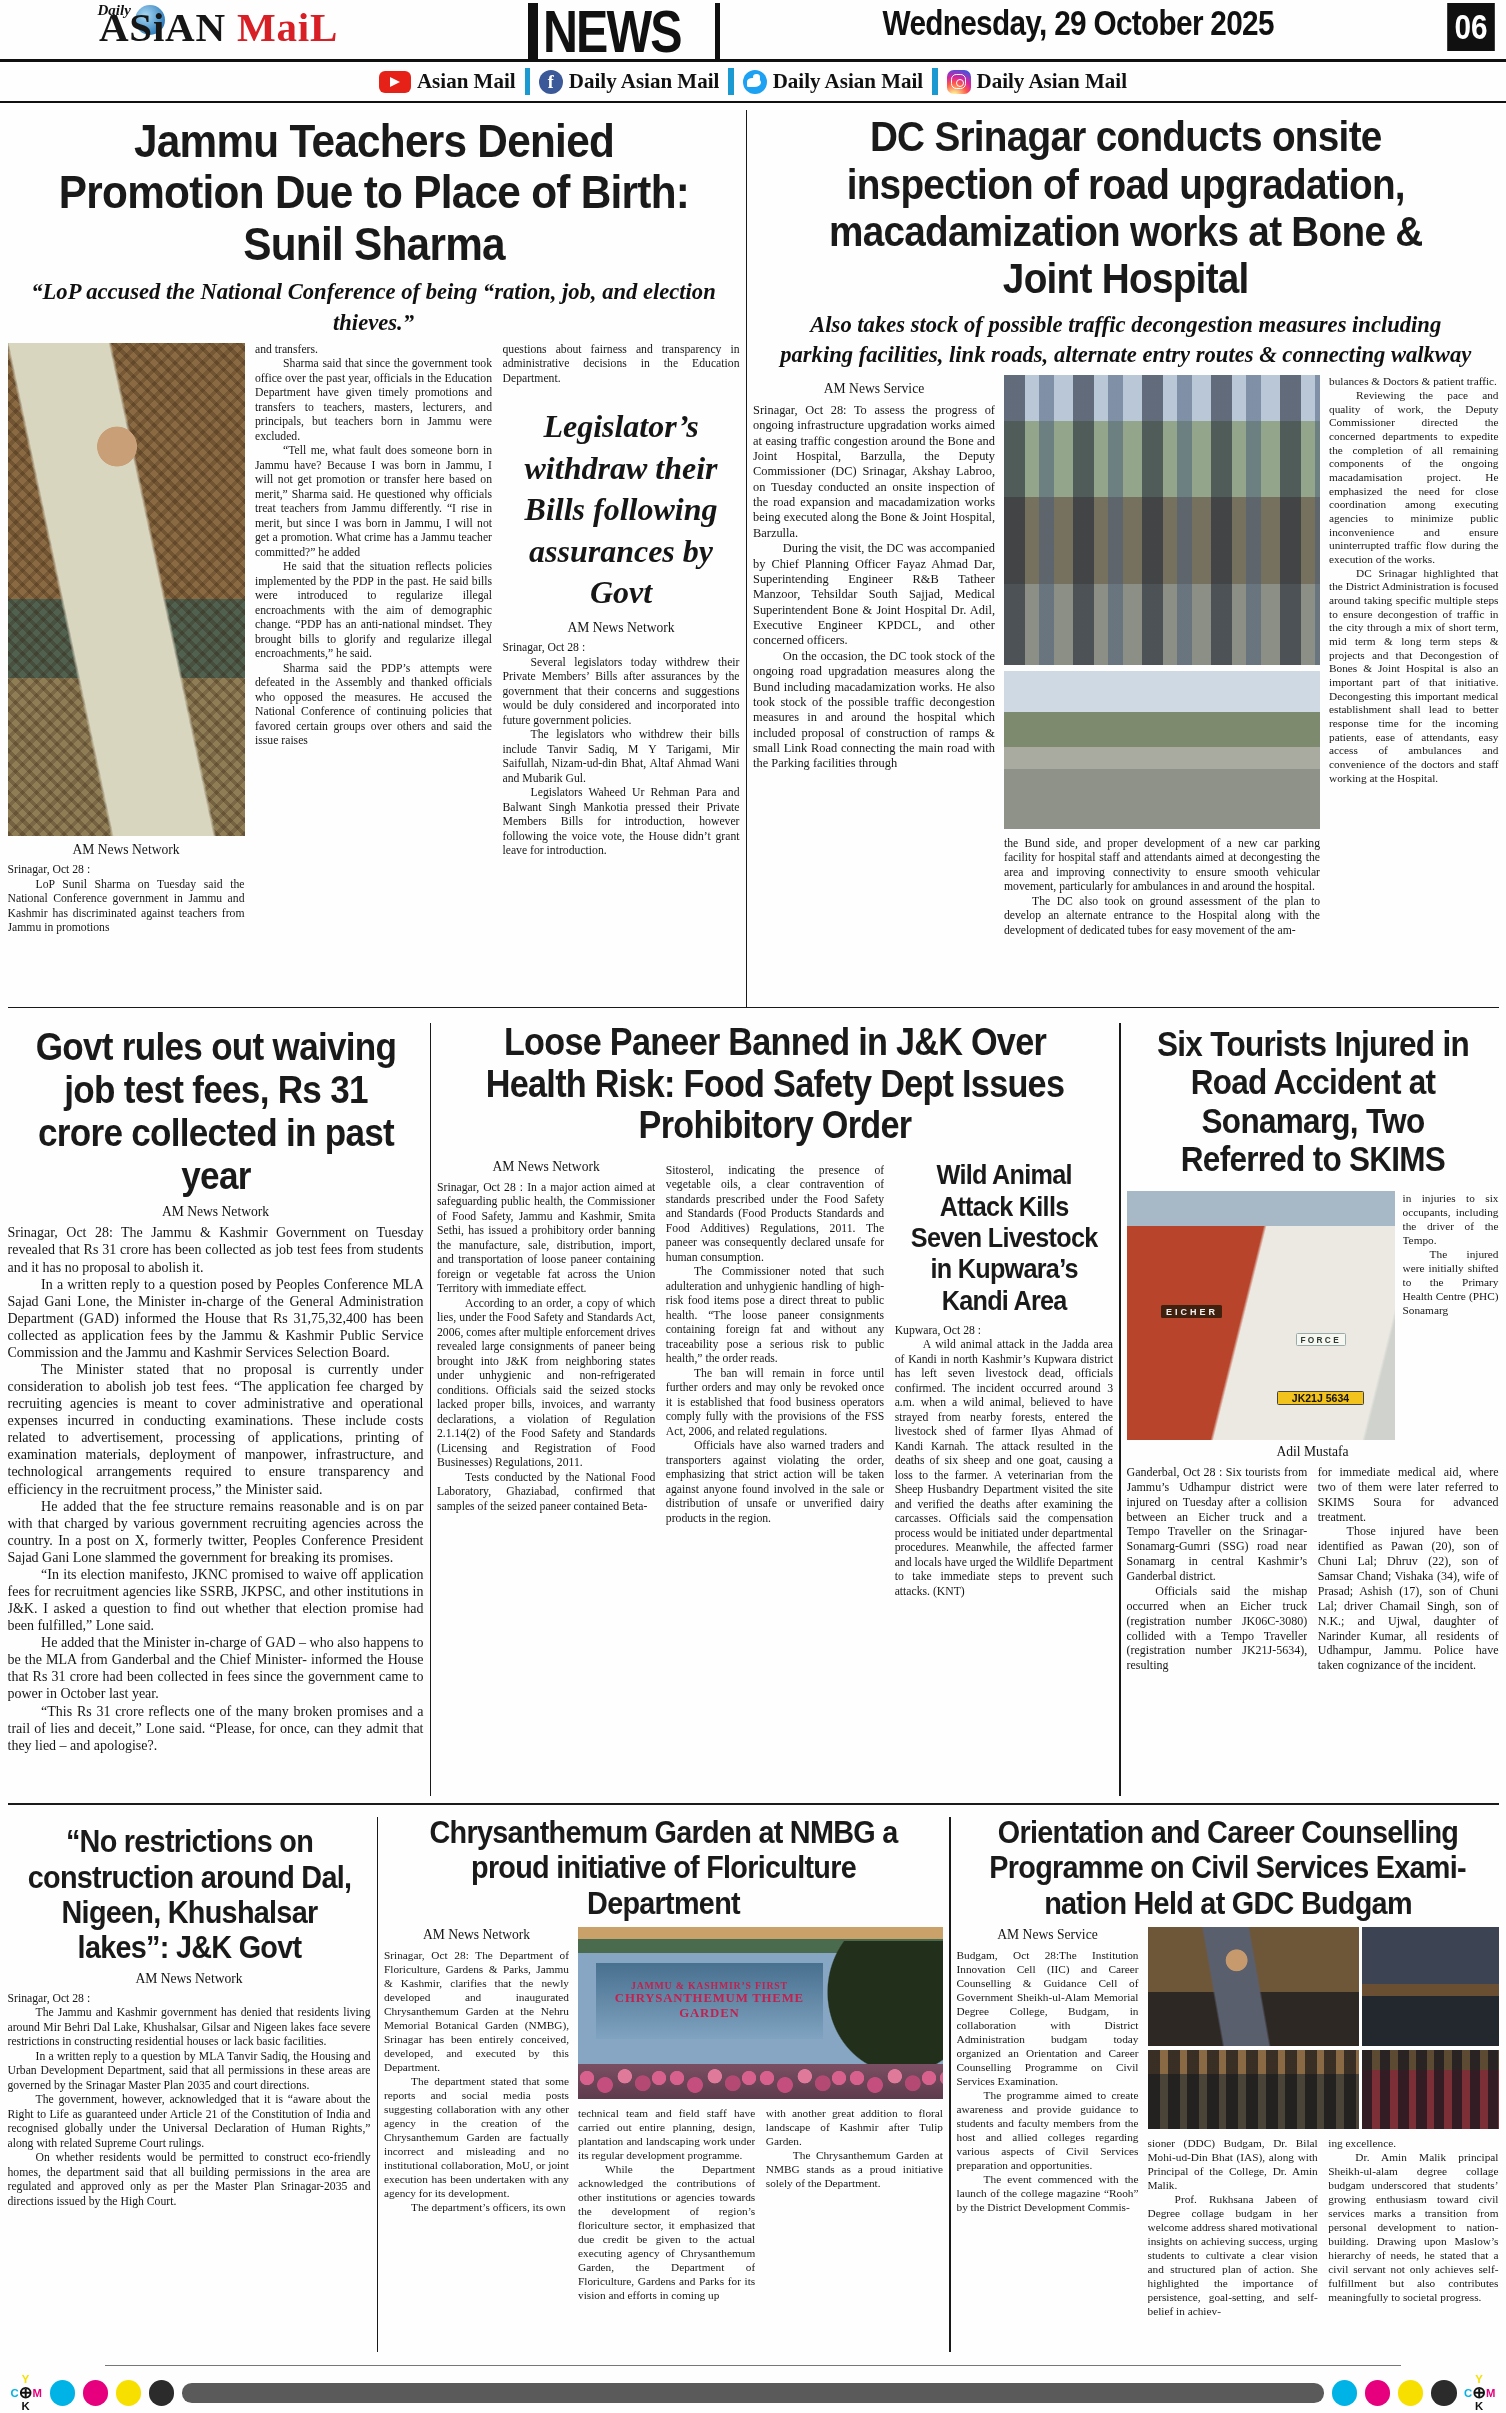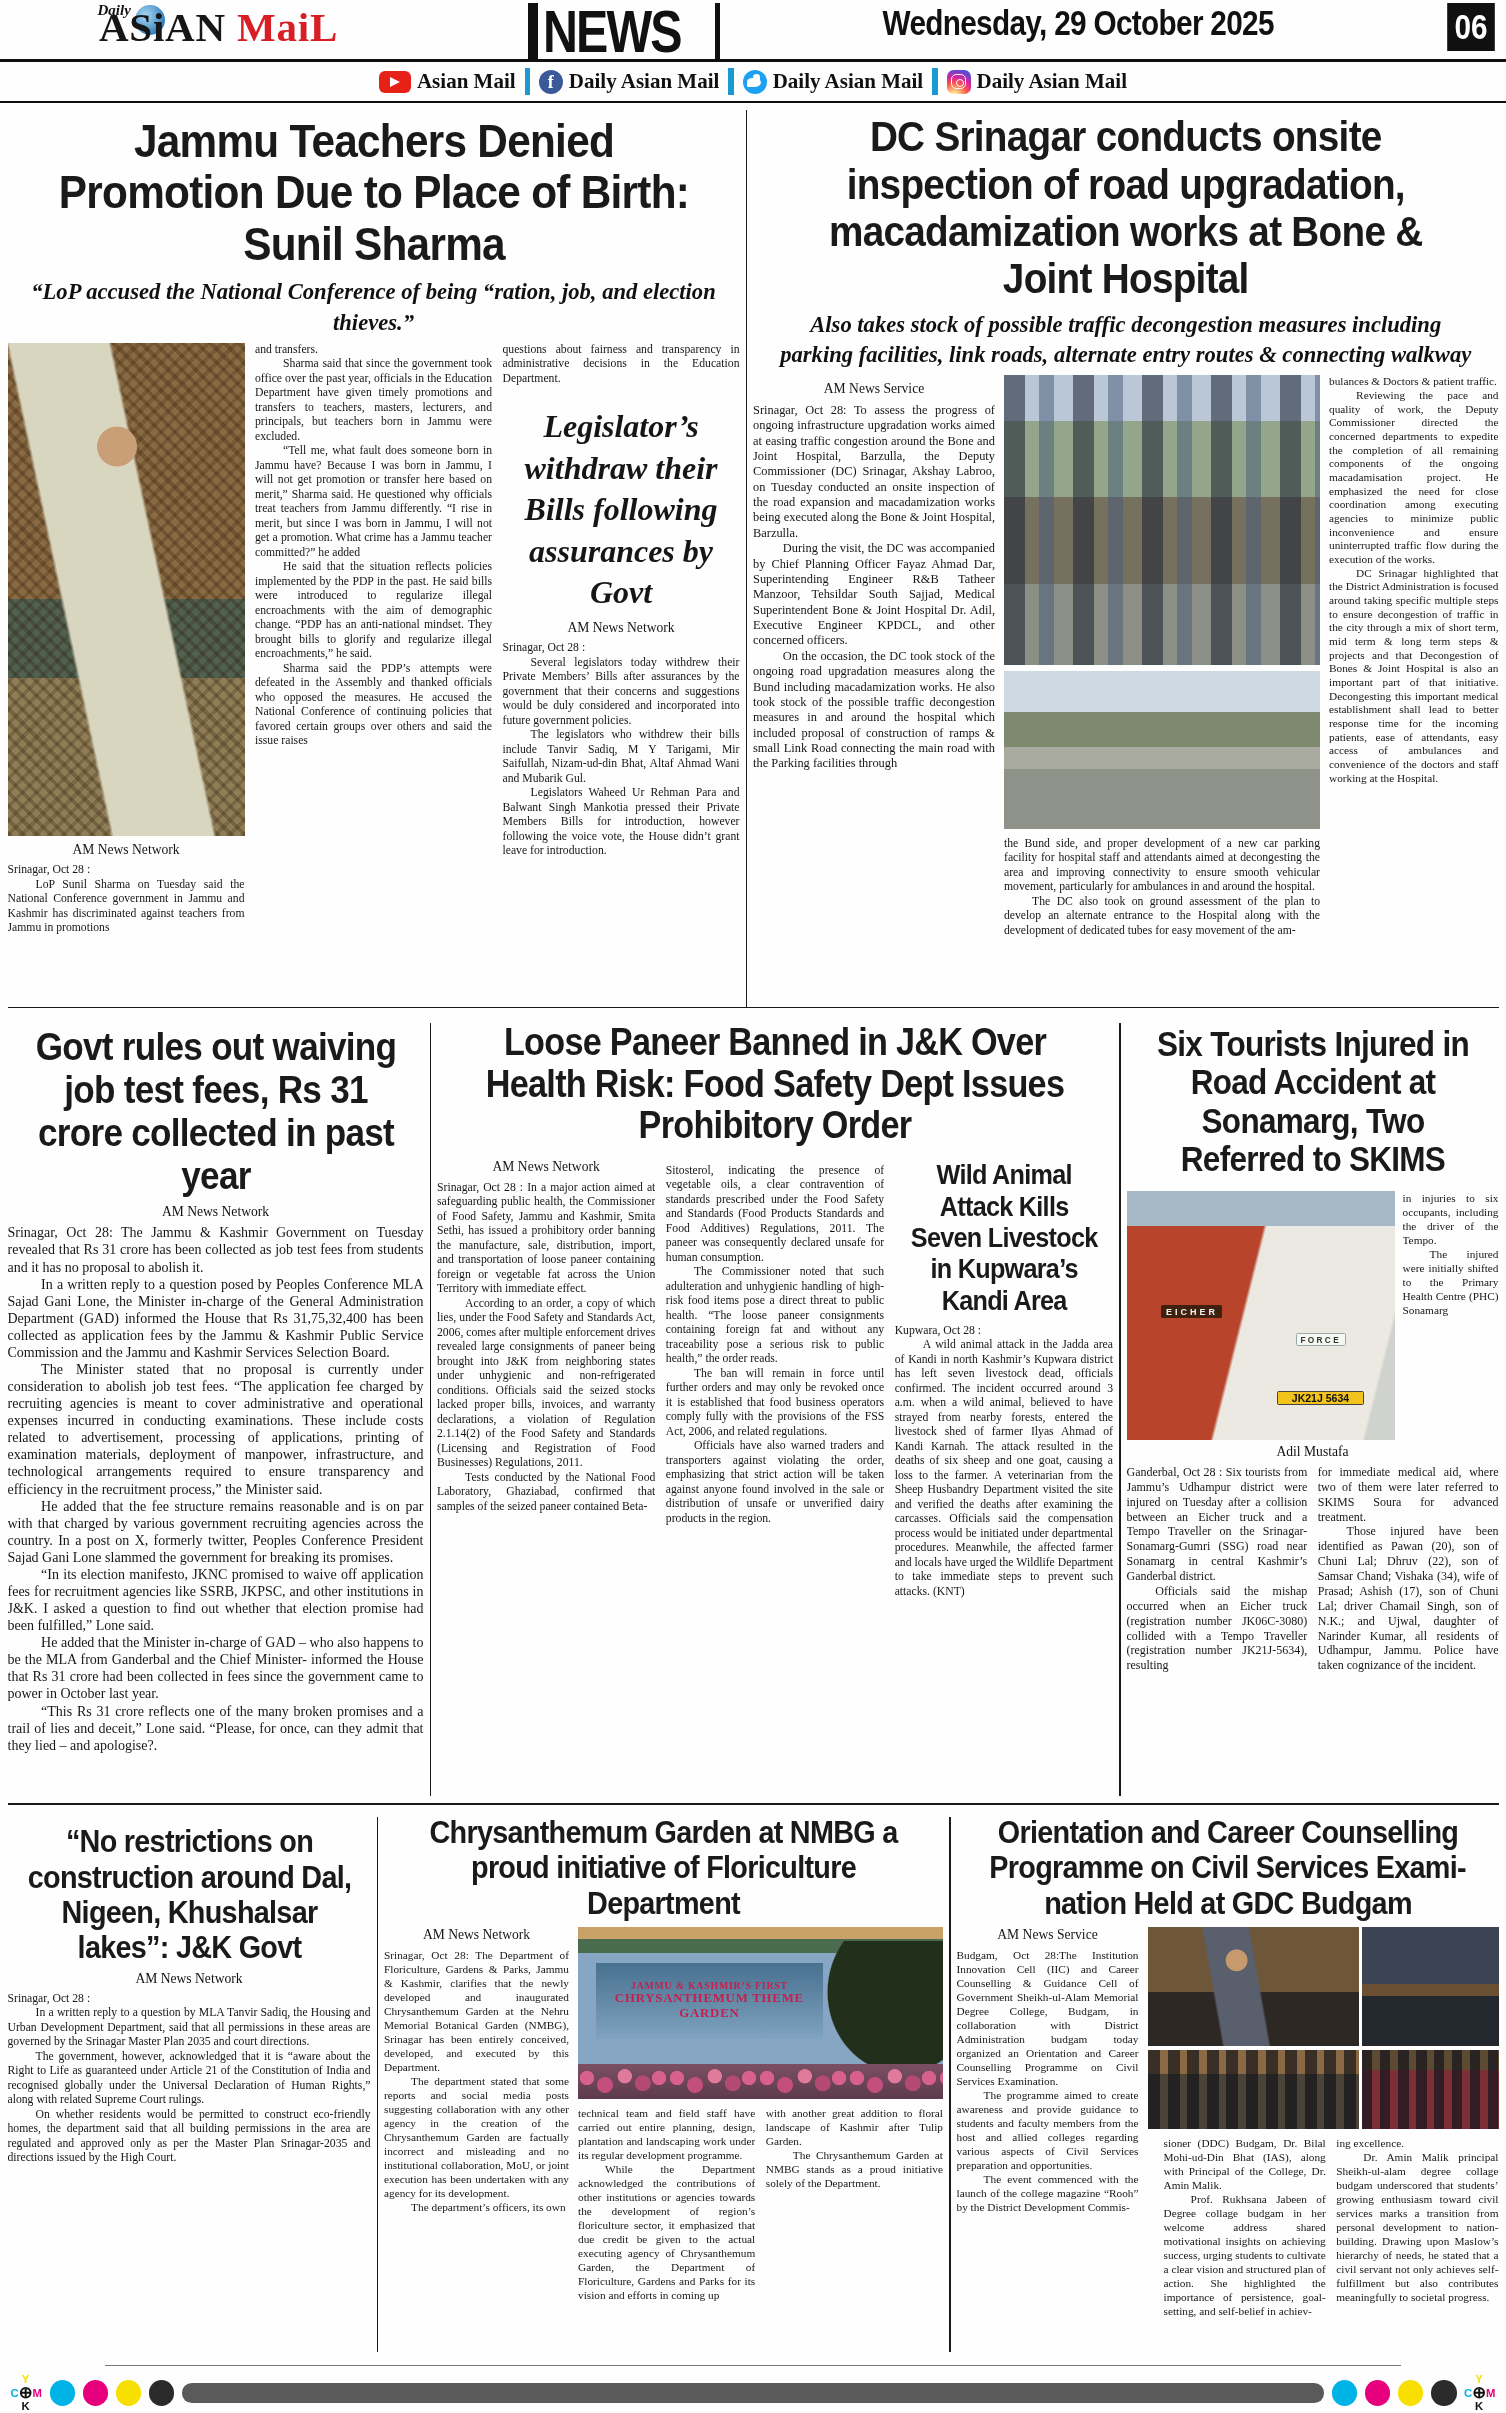--- a/index.html
+++ b/index.html
@@ -304,20 +304,21 @@
 
   <div class="hdiv" style="margin:0 7.5px;"></div>
 
   <div class="band" style="height:559px;">
 
     <div style="width:363px;">
       <h1 class="hl" style="font-size:32px;margin-top:19.6px;">“No restrictions on construc­tion around Dal, Nigeen, Khush­alsar lakes”: J&amp;K Govt</h1>
       <div class="byline">AM News Network</div>
       <div class="body" style="height:399px;font-size:11.7px;">
           <p>Srinagar, Oct 28 :</p>
+          <p>The Jammu and Kashmir government has denied that residents living around Mir Behri Dal Lake, Khushalsar, Gilsar and Nigeen lakes face severe restrictions in constructing residential houses or lack basic facilities.</p>
           <p>In a written reply to a question by MLA Tanvir Sadiq, the Housing and Urban Development Department, said that all permissions in these areas are governed by the Srinagar Master Plan 2035 and court directions.</p>
           <p>The government, however, acknowledged that it is “aware about the Right to Life as guaranteed under Article 21 of the Constitution of India and recognised globally under the Universal Declaration of Human Rights,” along with related Supreme Court rulings.</p>
           <p>On whether residents would be permitted to construct eco-friendly homes, the department said that all building permissions in the area are regulated and approved only as per the Master Plan Srinagar-2035 and directions issued by the High Court.</p>
         </div>
     </div>
 
     <div class="vdiv" style="margin:12px 6px;"></div>
 
     <div style="width:559px;">
       <h1 class="hl" style="font-size:32px;margin-top:10.5px;">Chrysanthemum Garden at NMBG a proud initiative of Flori­culture Department</h1>
@@ -367,21 +368,21 @@
             </div>
         </div>
         <div style="flex:1;overflow:hidden;">
           <div class="collage" style="height:202px;">
             <div class="cg-a"></div>
             <div class="cg-b"></div>
             <div class="cg-c"></div>
             <div class="cg-d"></div>
           </div>
           <div class="cols" style="gap:10.5px;height:256px;margin-top:7.5px;">
-            <div class="body" style="flex:1;font-size:11.3px;margin-left:16px;">
+            <div class="body" style="flex:1;font-size:11.3px;">
                 <p>sioner (DDC) Budgam, Dr. Bilal Mohi-ud-Din Bhat (IAS), along with Principal of the College, Dr. Amin Malik.</p>
                 <p>Prof. Rukhsana Jabeen of Degree collage budgam in her welcome address shared motivational insights on achieving success, urging students to cultivate a clear vision and structured plan of action. She highlighted the importance of persistence, goal-setting, and self-belief in achiev-</p>
               </div>
             <div class="body" style="flex:1;font-size:11.3px;">
                 <p>ing excellence.</p>
                 <p>Dr. Amin Malik principal Sheikh-ul-alam degree collage budgam underscored that students’ growing enthusiasm toward civil services marks a transition from personal development to nation-building. Drawing upon Maslow’s hierarchy of needs, he stated that a civil servant not only achieves self-fulfillment but also contributes meaningfully to societal progress.</p>
               </div>
           </div>
         </div>
       </div>

